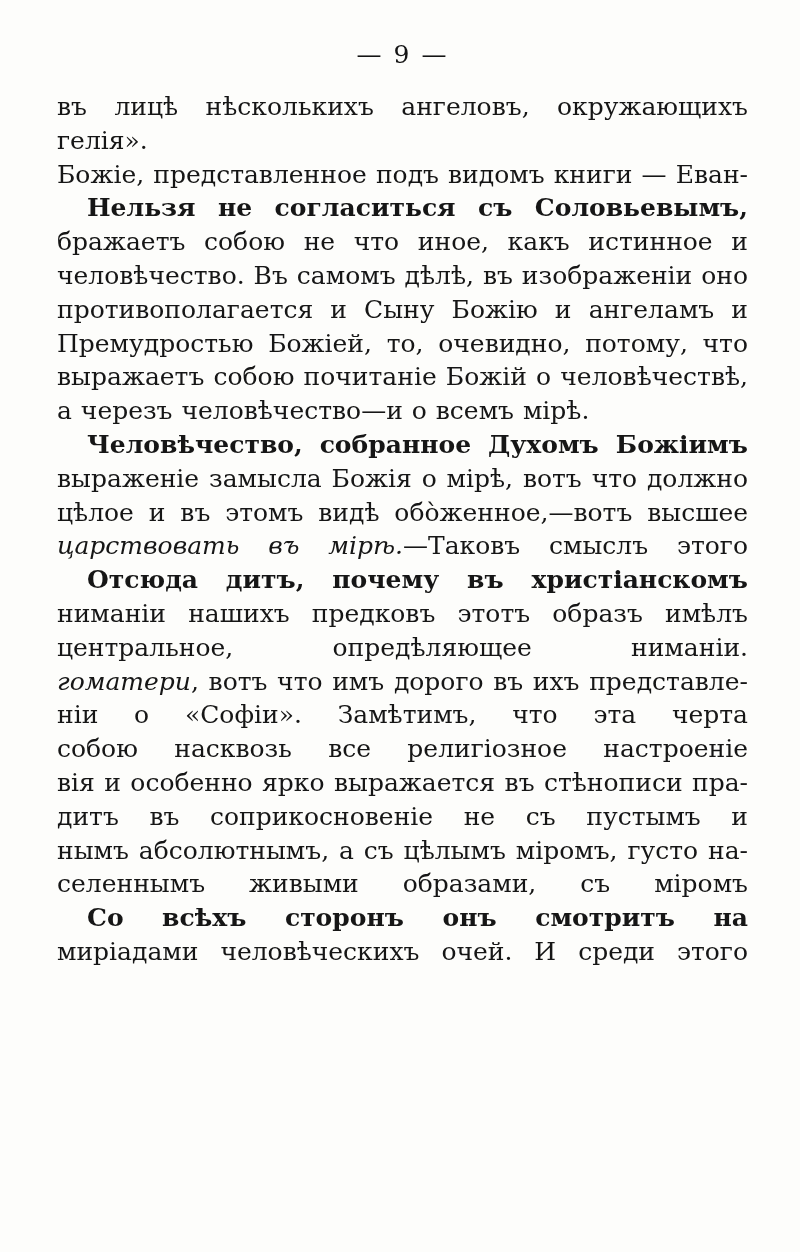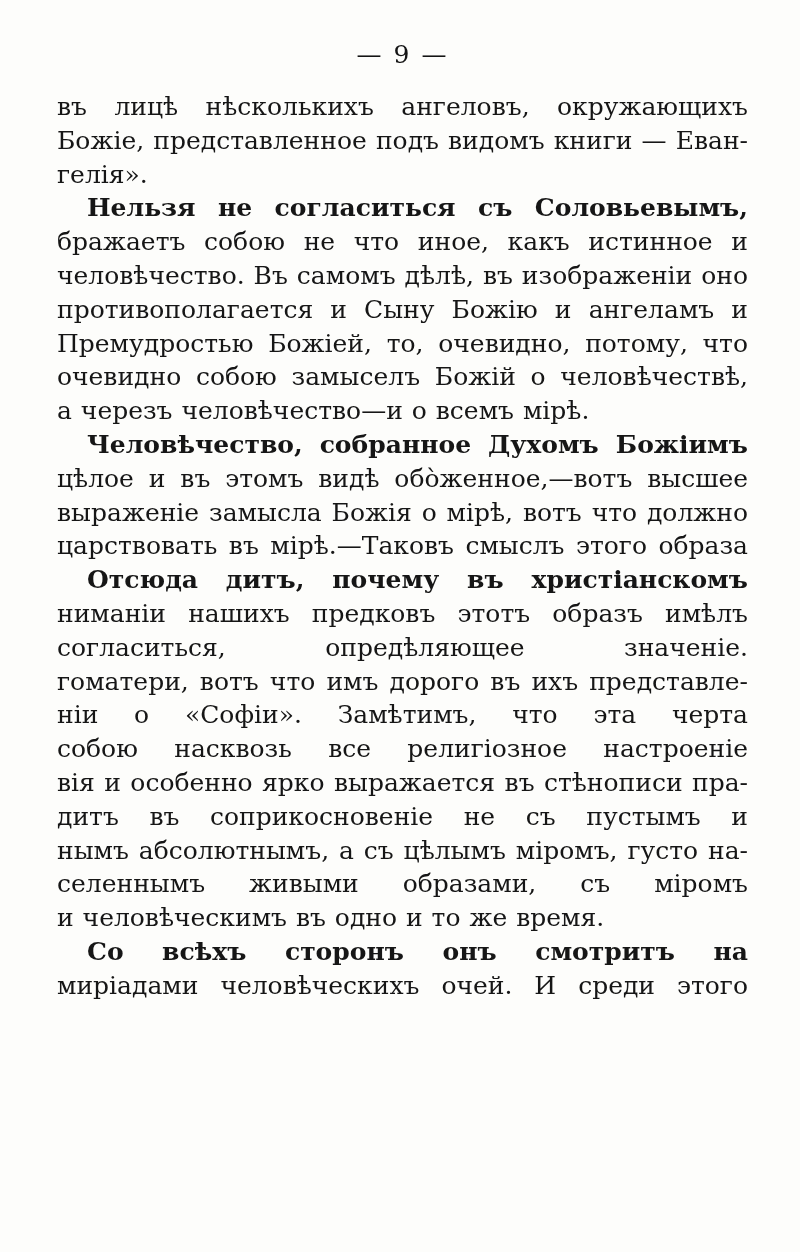--- a/index.html
+++ b/index.html
@@ -45,61 +45,60 @@
     word-spacing: 1px;
   }
   .line.last {
     text-align-last: left;
   }
   .line.indent {
     padding-left: 30px;
     font-weight: bold;
   }
   .run { }
-  .run.italic { }
+  .run.italic { font-style: italic; }
 </style>
 </head>
 <body>
 
 <div class="book-page">
   <div class="page-number">— 9 —</div>
   <div class="text-block">
       <div class="paragraph">
         <div class="line"><span class="run">въ лицѣ нѣсколькихъ ангеловъ, окружающихъ Слово</span></div>
+        <div class="line last"><span class="run">гелія».</span></div>
         <div class="line"><span class="run">Божіе, представленное подъ видомъ книги — Еван-</span></div>
-        <div class="line last"><span class="run">гелія».</span></div>
       </div>
       <div class="paragraph">
         <div class="line indent"><span class="run">Нельзя не согласиться съ Соловьевымъ, что это</span></div>
         <div class="line"><span class="run">бражаетъ собою не что иное, какъ истинное и полное</span></div>
         <div class="line"><span class="run">человѣчество. Въ самомъ дѣлѣ, въ изображеніи оно</span></div>
         <div class="line"><span class="run">противополагается и Сыну Божію и ангеламъ и Бо-</span></div>
       </div>
       <div class="paragraph">
         <div class="line"><span class="run">Премудростью Божіей, то, очевидно, потому, что оно</span></div>
-        <div class="line"><span class="run">очевидно собою замыселъ Божій о человѣчествѣ,</span></div>
+        <div class="line"><span class="run">выражаетъ собою почитаніе Божій о человѣчествѣ,</span></div>
         <div class="line last"><span class="run">а черезъ человѣчество—и о всемъ мірѣ.</span></div>
       </div>
       <div class="paragraph">
         <div class="line indent"><span class="run">Человѣчество, собранное Духомъ Божіимъ въ одно</span></div>
+        <div class="line"><span class="run">выраженіе замысла Божія о мірѣ, вотъ что должно</span></div>
         <div class="line"><span class="run">цѣлое и въ этомъ видѣ обо̀женное,—вотъ высшее</span></div>
-        <div class="line"><span class="run">выраженіе замысла Божія о мірѣ, вотъ что должно</span></div>
         <div class="line"><span class="run italic">царствовать въ мірѣ.</span><span class="run">—Таковъ смыслъ этого образа</span></div>
       </div>
       <div class="paragraph">
         <div class="line indent"><span class="run">Отсюда дитъ, почему въ христіанскомъ жизнепо-</span></div>
         <div class="line"><span class="run">ниманіи нашихъ предковъ этотъ образъ имѣлъ столь</span></div>
-        <div class="line"><span class="run">согласиться, опредѣляющее значеніе. </span></div>
+        <div class="line"><span class="run">центральное, опредѣляющее ниманіи. </span></div>
         <div class="line"><span class="run italic">гоматери</span><span class="run">, вотъ что имъ дорого въ ихъ представле-</span></div>
         <div class="line"><span class="run">ніи о «Софіи». Замѣтимъ, что эта черта выражается</span></div>
         <div class="line"><span class="run">собою насквозь все религіозное настроеніе правосла-</span></div>
         <div class="line"><span class="run">вія и особенно ярко выражается въ стѣнописи пра-</span></div>
         <div class="line"><span class="run">дитъ въ соприкосновеніе не съ пустымъ и абстракт-</span></div>
         <div class="line"><span class="run">нымъ абсолютнымъ, а съ цѣлымъ міромъ, густо на-</span></div>
         <div class="line"><span class="run">селеннымъ живыми образами, съ міромъ Божескимъ</span></div>
-        <div class="line last"><span class="run">и человѣческимъ въ одно и то же время.</span></div>
       </div>
       <div class="paragraph">
         <div class="line indent"><span class="run">Со всѣхъ сторонъ онъ смотритъ на молящихся</span></div>
         <div class="line"><span class="run">миріадами человѣческихъ очей. И среди этого бого-</span></div>
       </div>
     </div>
 </div>
 
 </body></html>

